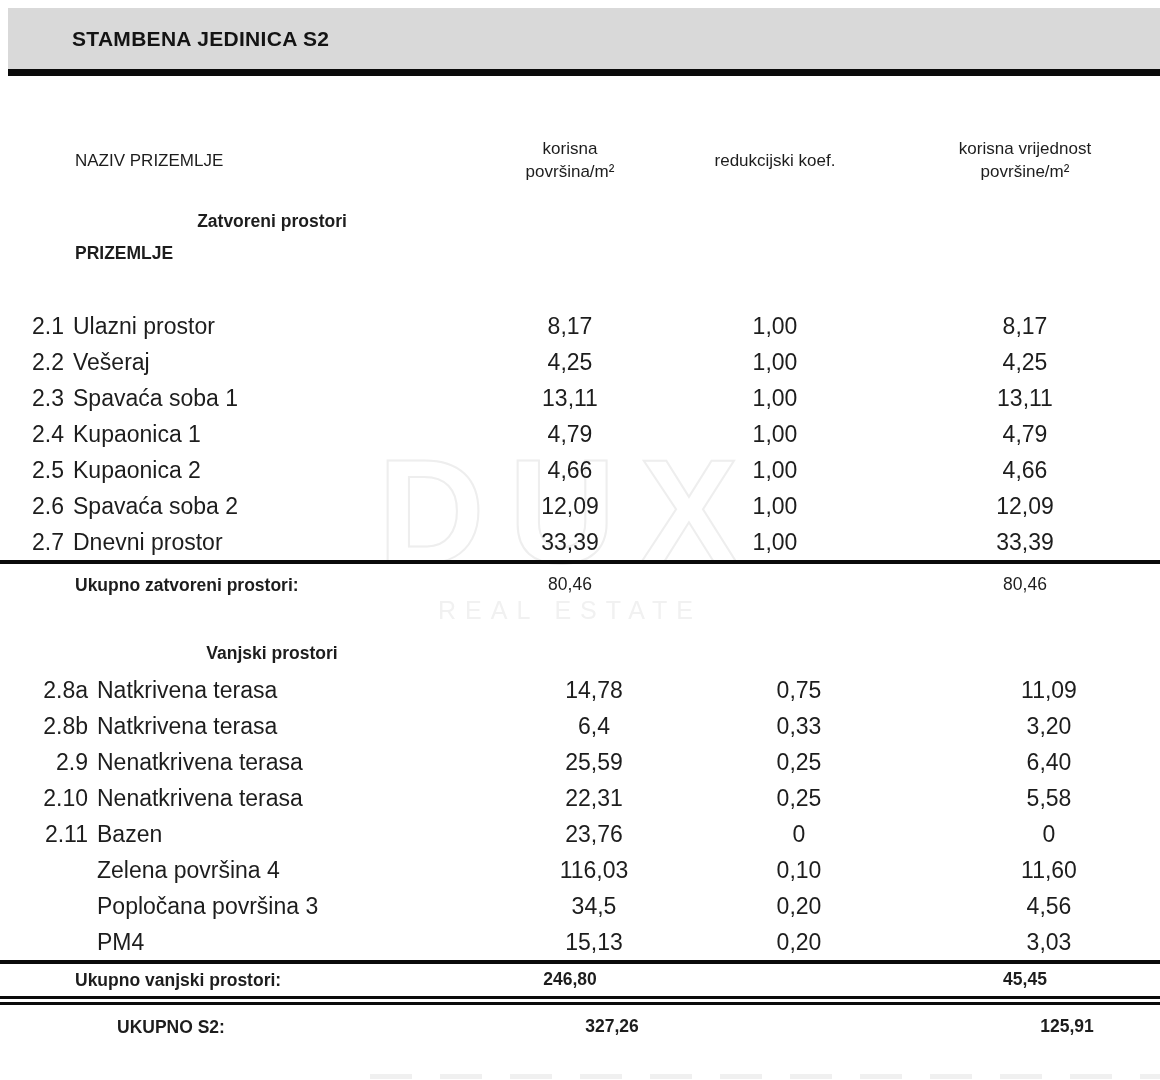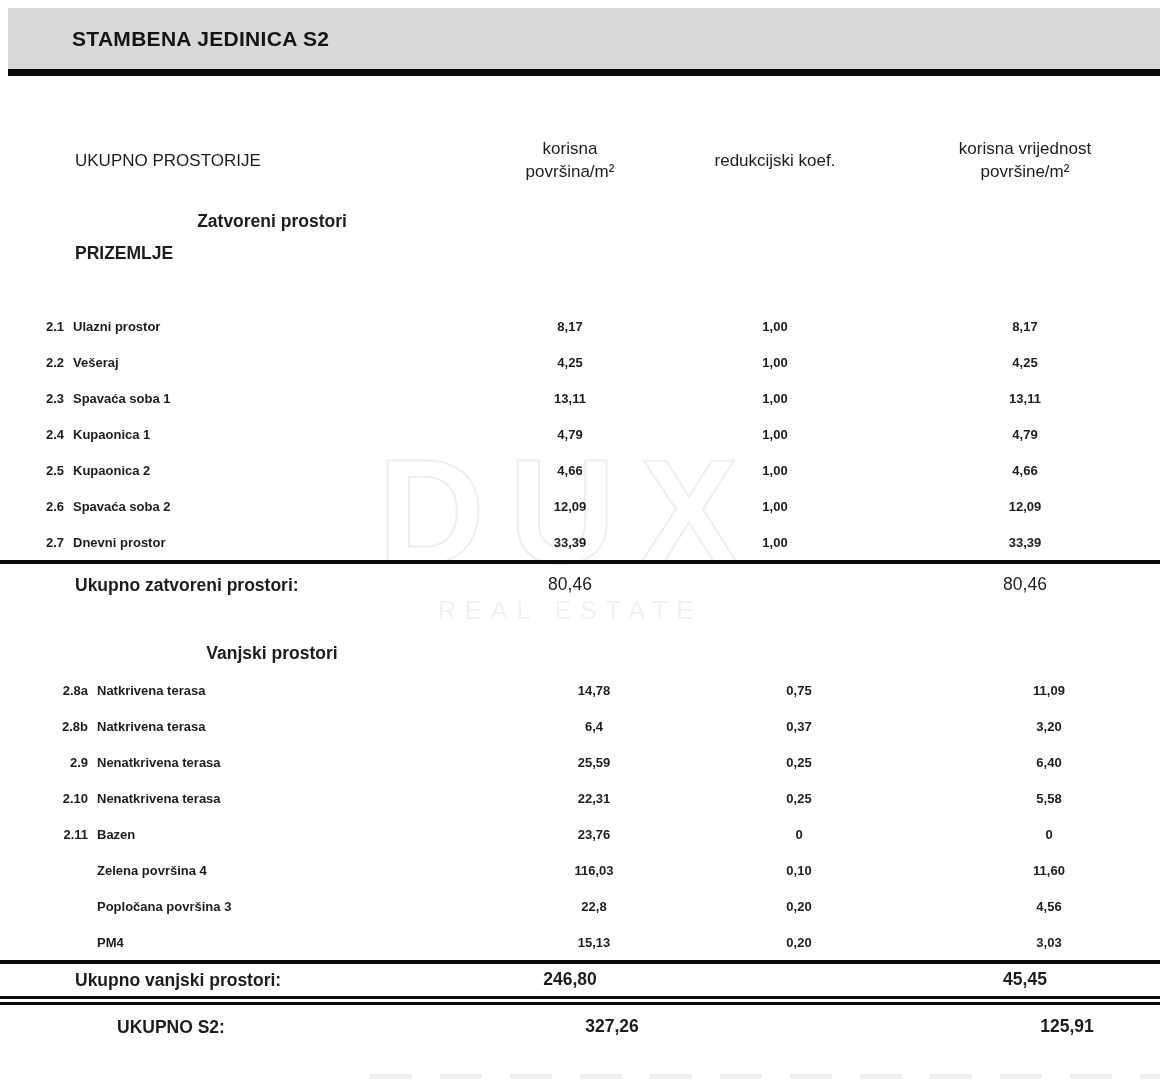--- a/index.html
+++ b/index.html
@@ -27,21 +27,21 @@
   .colheads .h-name{ grid-column:1 / 3; padding-left:75px; }
   .colheads .h{ text-align:center; white-space:pre-line; line-height:1.35; }
 
   .section-label{ margin-top:10px; height:30px; }
   .section-label .lbl{ grid-column:2 / 3; text-align:center; font-weight:700; font-size:17.5px; }
   .floor-label{ margin-top:2px; height:30px; }
   .floor-label .lbl{ grid-column:1 / 3; padding-left:75px; font-weight:700; font-size:17.5px; }
 
   .rows{ margin-top:40px; }
   .rows.tight{ margin-top:4px;padding-left:24px; }
-  .trow{ height:36px; font-size:13px;font-weight:bold; }
+  .trow{ height:36px; font-size:23px; }
   .c{ line-height:1; }
   .c.num{ text-align:right; }
   .c.name{ padding-left:9px; }
   .c.area,.c.koef,.c.value{ text-align:center; }
 
   .total-row{ border-top:4px solid var(--rule); height:46px; font-size:17.5px; }
   .total-row .t-label{ grid-column:1 / 3; padding-left:75px; font-weight:700; }
   .total-row .c{ text-align:center; }
   .total-row.slim{ height:36px; }
   .total-row.bold-vals .c{ font-weight:700; }
@@ -63,21 +63,21 @@
     <div class="wm-sub">REAL ESTATE</div>
   </div>
 
   <div class="content">
 
     <div class="titlebar">
       <span class="title">STAMBENA JEDINICA S2</span>
     </div>
 
     <div class="grid colheads">
-      <div class="h-name">UKUPNO PROSTORIJE</div>
+      <div class="h-name">NAZIV PRIZEMLJE</div>
       <div class="h">korisna
 površina/m²</div>
       <div class="h">redukcijski koef.</div>
       <div class="h">korisna vrijednost
 površine/m²</div>
     </div>
 
     <div class="grid section-label">
       <div class="lbl">Zatvoreni prostori</div>
     </div>
@@ -156,21 +156,21 @@
           <span class="c num">2.8a</span>
           <span class="c name">Natkrivena terasa</span>
           <span class="c area">14,78</span>
           <span class="c koef">0,75</span>
           <span class="c value">11,09</span>
         </div>
         <div class="grid trow">
           <span class="c num">2.8b</span>
           <span class="c name">Natkrivena terasa</span>
           <span class="c area">6,4</span>
-          <span class="c koef">0,37</span>
+          <span class="c koef">0,33</span>
           <span class="c value">3,20</span>
         </div>
         <div class="grid trow">
           <span class="c num">2.9</span>
           <span class="c name">Nenatkrivena terasa</span>
           <span class="c area">25,59</span>
           <span class="c koef">0,25</span>
           <span class="c value">6,40</span>
         </div>
         <div class="grid trow">
@@ -190,21 +190,21 @@
         <div class="grid trow">
           <span class="c num"></span>
           <span class="c name">Zelena površina 4</span>
           <span class="c area">116,03</span>
           <span class="c koef">0,10</span>
           <span class="c value">11,60</span>
         </div>
         <div class="grid trow">
           <span class="c num"></span>
           <span class="c name">Popločana površina 3</span>
-          <span class="c area">22,8</span>
+          <span class="c area">34,5</span>
           <span class="c koef">0,20</span>
           <span class="c value">4,56</span>
         </div>
         <div class="grid trow">
           <span class="c num"></span>
           <span class="c name">PM4</span>
           <span class="c area">15,13</span>
           <span class="c koef">0,20</span>
           <span class="c value">3,03</span>
         </div>

